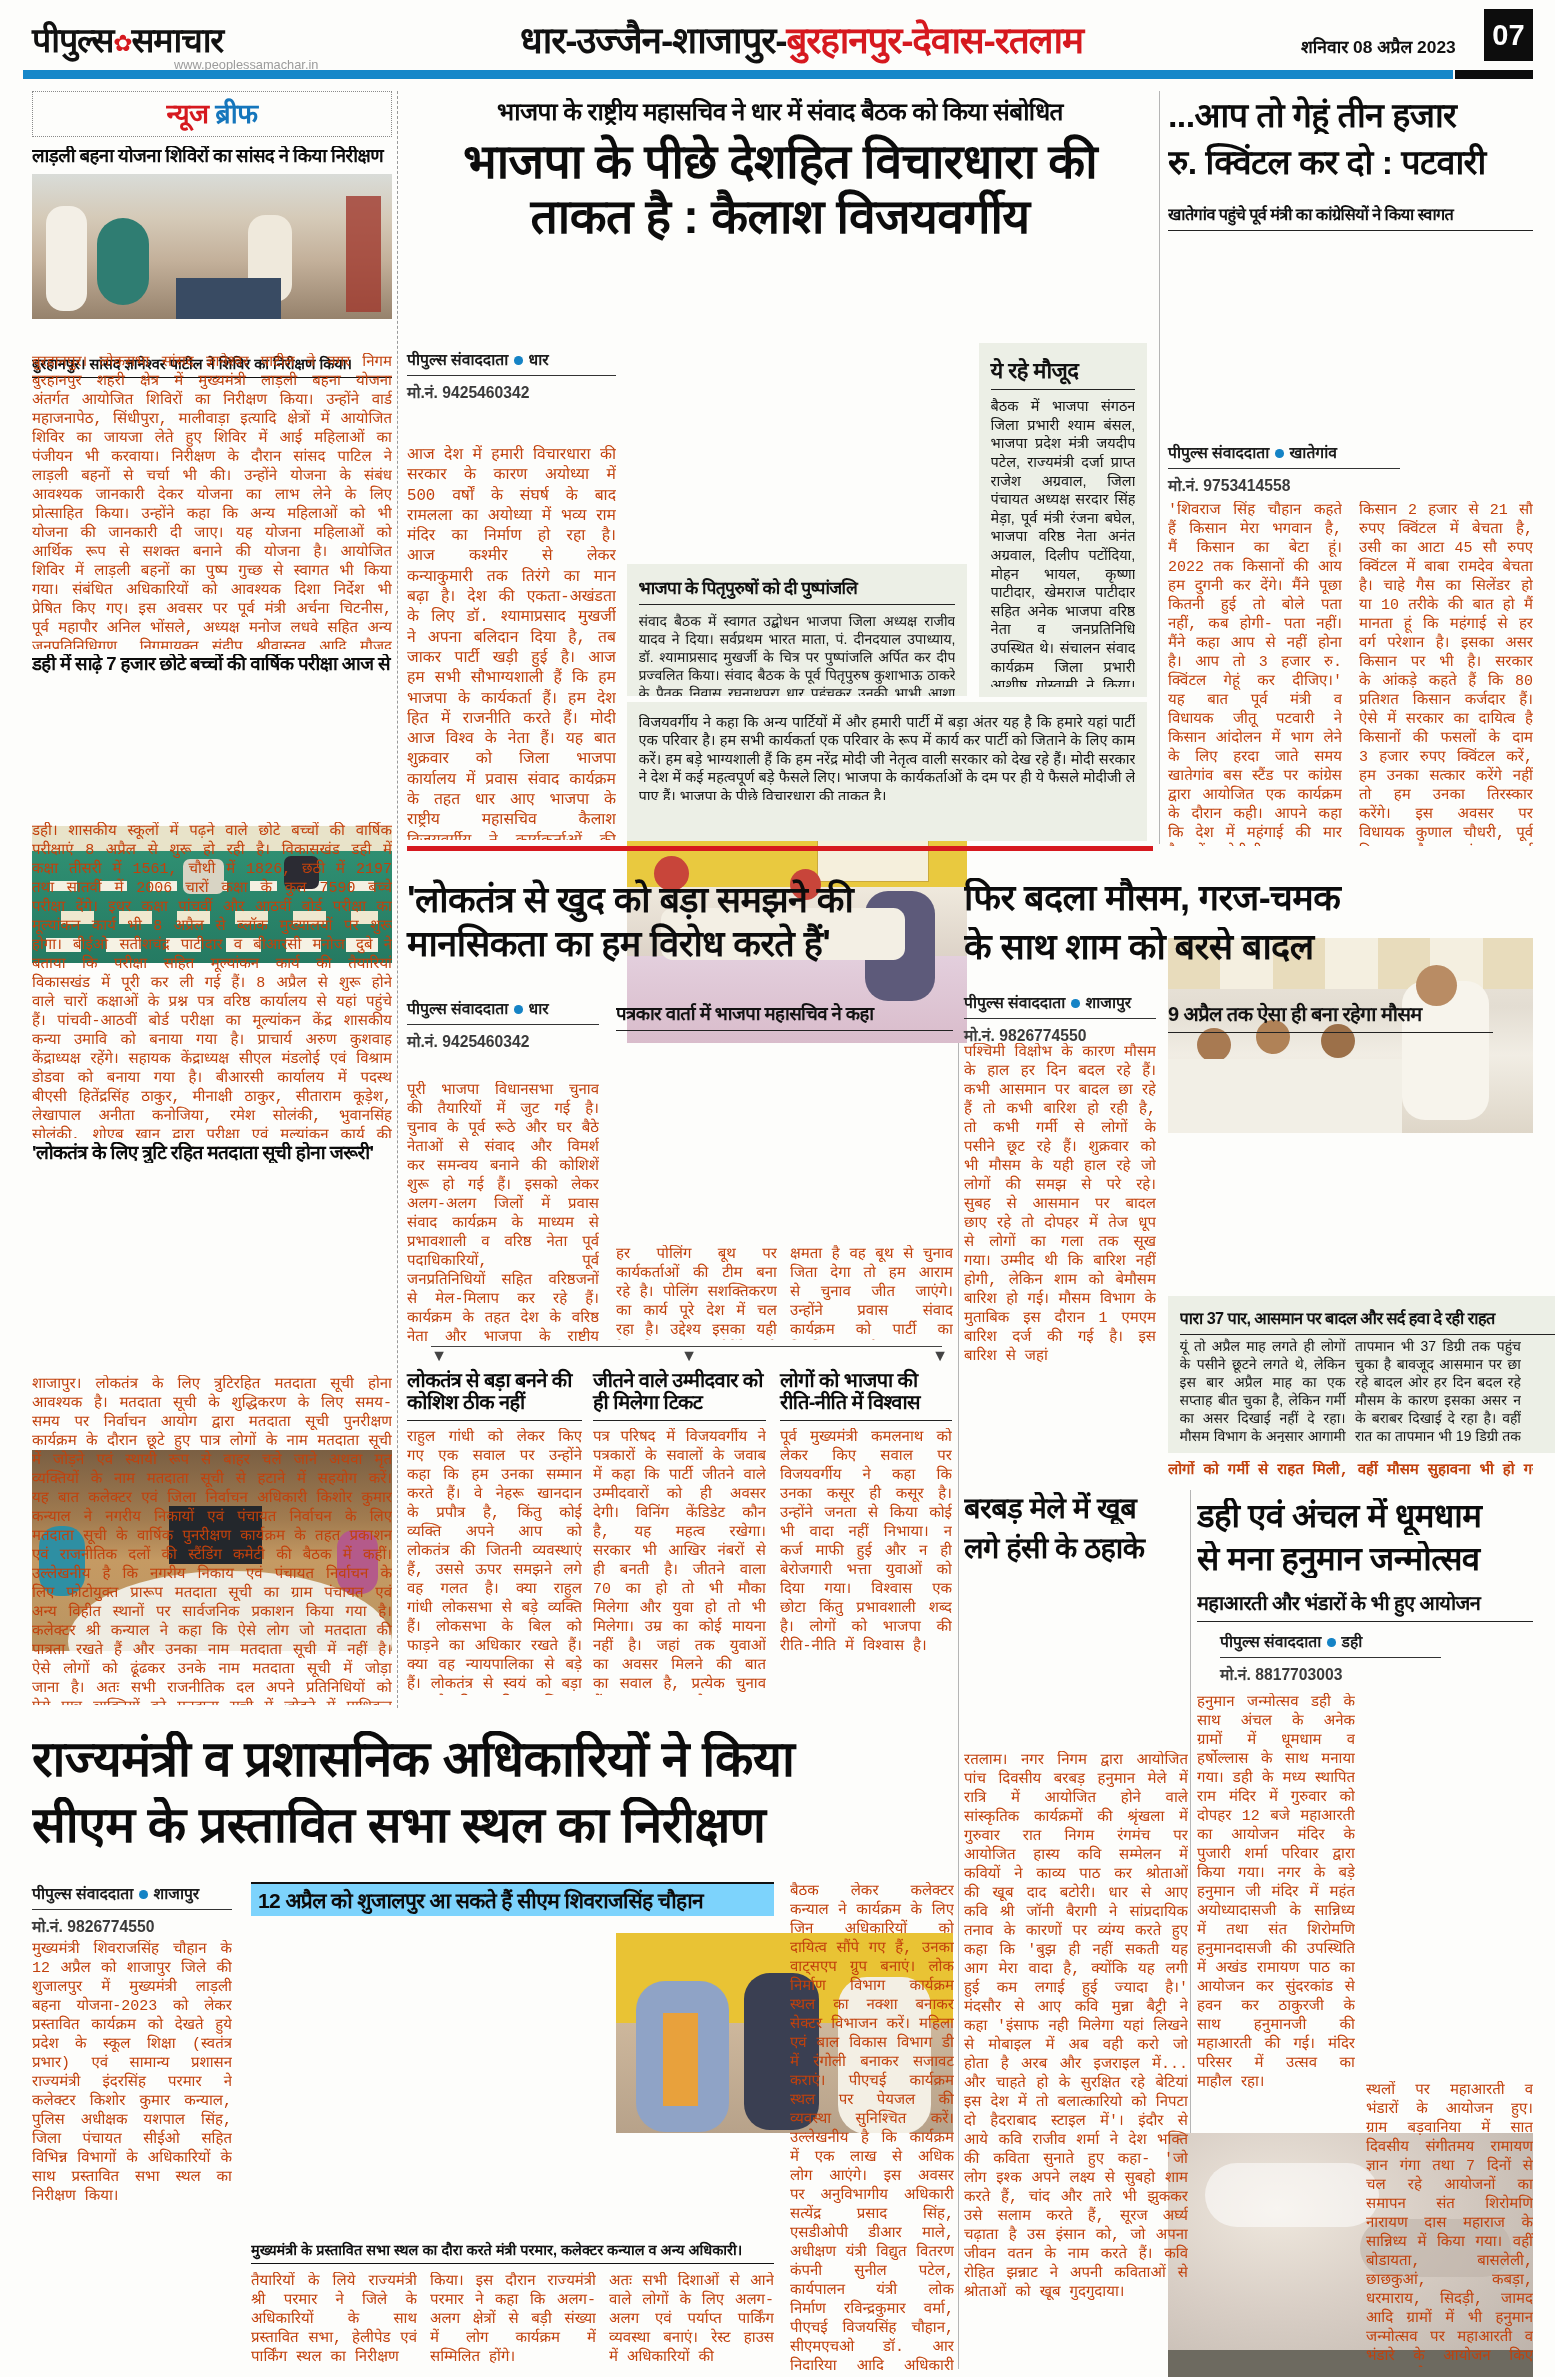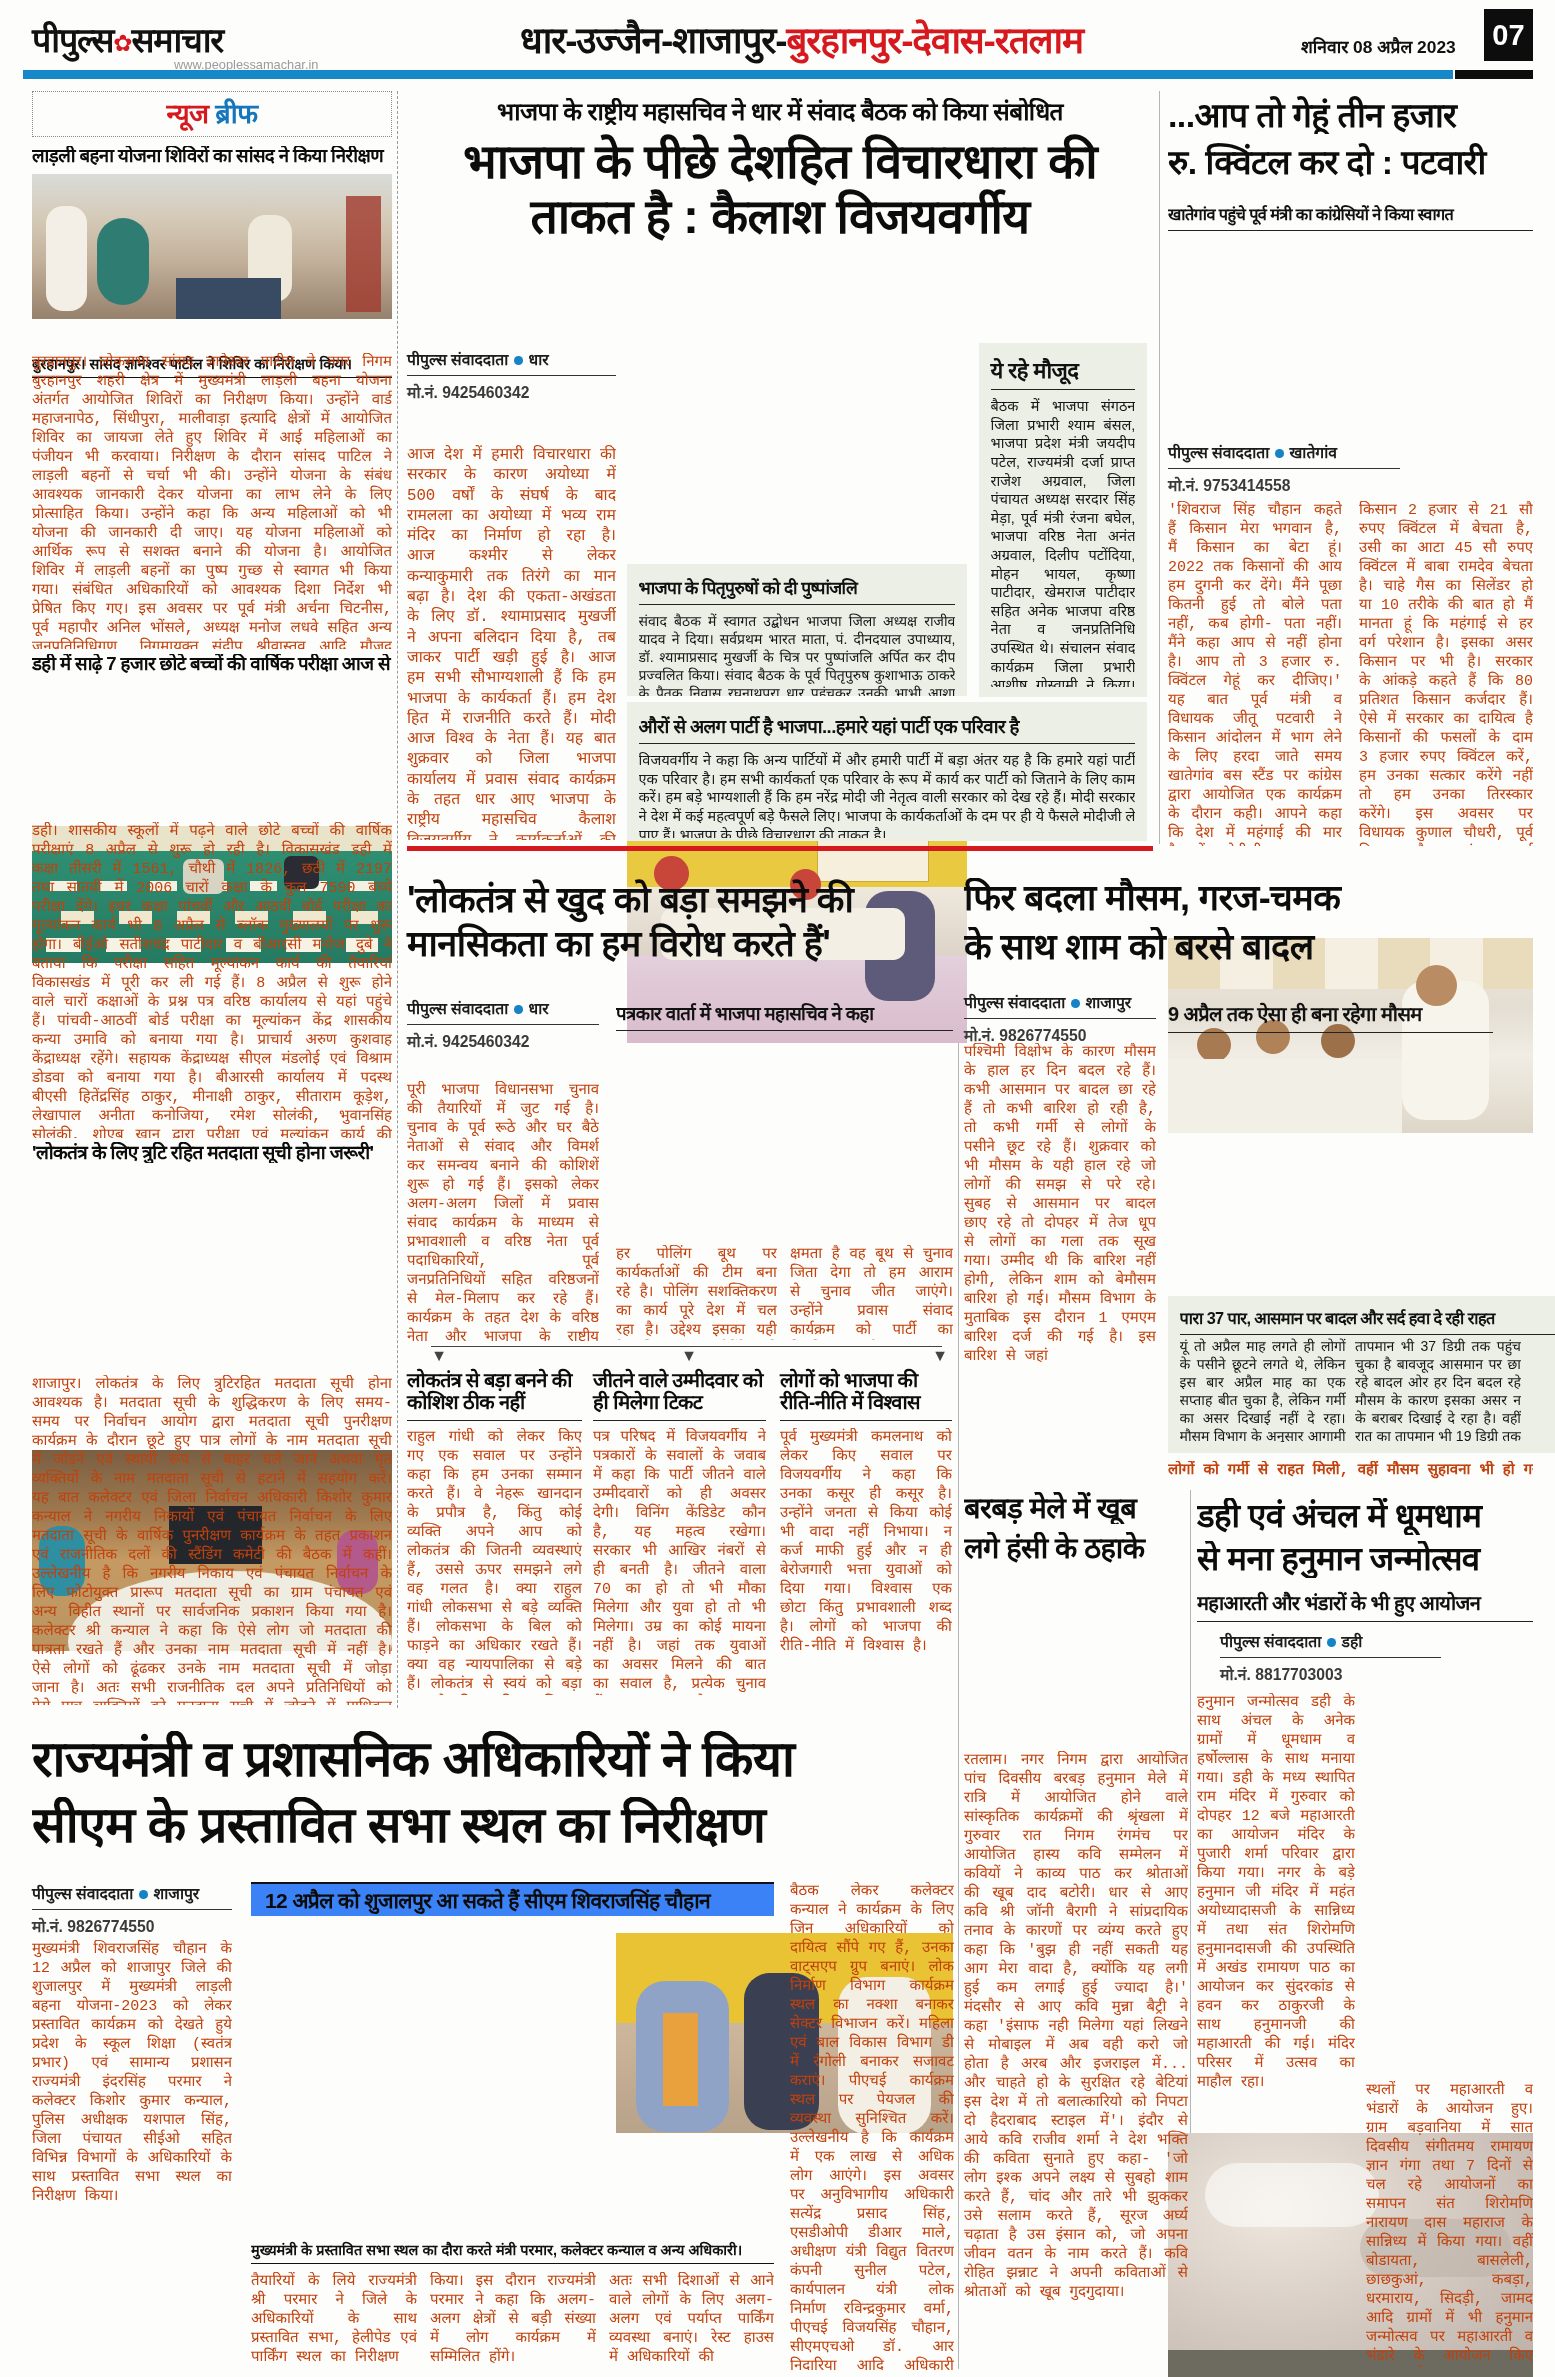--- a/index.html
+++ b/index.html
@@ -100,21 +100,20 @@
   </div>
   <div class="abs graybox" style="left:627px;top:564px;width:340px;height:132px;">
     <div class="box-title nowrap" style="font-size:17.4px;">भाजपा के पितृपुरुषों को दी पुष्पांजलि</div>
     <div class="small-body" style="height:87px;">संवाद बैठक में स्वागत उद्बोधन भाजपा जिला अध्यक्ष राजीव यादव ने दिया। सर्वप्रथम भारत माता, पं. दीनदयाल उपाध्याय, डॉ. श्यामाप्रसाद मुखर्जी के चित्र पर पुष्पांजलि अर्पित कर दीप प्रज्वलित किया। संवाद बैठक के पूर्व पितृपुरुष कुशाभाऊ ठाकरे के पैतृक निवास रघुनाथपुरा धार पहुंचकर उनकी भाभी आशा श्रीकांत ठाकरे व परिजनों से चर्चा कर कुशाभाऊ ठाकरेजी चित्र पर पुष्पांजलि अर्पित की। साथ ही पूर्व केंद्रीय मंत्री विक्रम वर्मा और पूर्व विधायक करणसिंह पंवार के निवास पहुंचकर सामान्य चर्चा की।</div>
   </div>
   <div class="abs graybox" style="left:979px;top:343px;width:168px;height:354px;">
     <div class="box-title" style="font-size:22px;">ये रहे मौजूद</div>
     <div class="small-body" style="font-size:14.5px;line-height:18.6px;height:290px;">बैठक में भाजपा संगठन जिला प्रभारी श्याम बंसल, भाजपा प्रदेश मंत्री जयदीप पटेल, राज्यमंत्री दर्जा प्राप्त राजेश अग्रवाल, जिला पंचायत अध्यक्ष सरदार सिंह मेड़ा, पूर्व मंत्री रंजना बघेल, भाजपा वरिष्ठ नेता अनंत अग्रवाल, दिलीप पटोंदिया, मोहन भायल, कृष्णा पाटीदार, खेमराज पाटीदार सहित अनेक भाजपा वरिष्ठ नेता व जनप्रतिनिधि उपस्थित थे। संचालन संवाद कार्यक्रम जिला प्रभारी आशीष गोस्वामी ने किया। आभार प्रकाश धाकड़ ने माना। जानकारी भाजपा जिला मीडिया प्रभारी संजय शर्मा ने दी।</div>
   </div>
   <div class="abs graybox" style="left:627px;top:702px;width:520px;height:139px;">
-    <div class="box-title nowrap" style="font-size:18.6px;">औरों से अलग पार्टी है भाजपा...हमारे यहां पार्टी एक परिवार है</div>
     <div class="small-body" style="font-size:14.5px;line-height:18.6px;height:87px;">विजयवर्गीय ने कहा कि अन्य पार्टियों में और हमारी पार्टी में बड़ा अंतर यह है कि हमारे यहां पार्टी एक परिवार है। हम सभी कार्यकर्ता एक परिवार के रूप में कार्य कर पार्टी को जिताने के लिए काम करें। हम बड़े भाग्यशाली हैं कि हम नरेंद्र मोदी जी नेतृत्व वाली सरकार को देख रहे हैं। मोदी सरकार ने देश में कई महत्वपूर्ण बड़े फैसले लिए। भाजपा के कार्यकर्ताओं के दम पर ही ये फैसले मोदीजी ले पाए हैं। भाजपा के पीछे विचारधारा की ताकत है।</div>
   </div>
   <div class="abs redline" style="left:407px;top:846px;width:746px;height:4.6px;"></div>
 
   <div class="abs hl nowrap" style="left:1168px;top:96px;width:365px;font-size:34px;">...आप तो गेहूं तीन हजार</div>
   <div class="abs hl nowrap" style="left:1168px;top:143px;width:365px;font-size:34px;">रु. क्विंटल कर दो : पटवारी</div>
   <div class="abs subhead" style="left:1168px;top:203px;width:365px;font-size:16.3px;">खातेगांव पहुंचे पूर्व मंत्री का कांग्रेसियों ने किया स्वागत</div>
   <div class="abs photo" style="left:1168px;top:238px;width:365px;height:195px;background:linear-gradient(180deg,#efe9df 0%,#e3ddd2 35%,#f1ede4 60%,#ded6c8 100%);">
     <div style="position:absolute;left:0;top:0;width:100%;height:26%;background:repeating-linear-gradient(90deg,#e8dcbc 0 52px,#f4efe0 52px 105px);"></div>
     <div style="position:absolute;left:64%;top:22%;width:87px;height:139px;border-radius:23px;background:#f7f4ec;"></div>
@@ -202,21 +201,21 @@
   <div class="abs body-text" style="left:1197px;top:1693px;width:158px;height:674px;">हनुमान जन्मोत्सव डही के साथ अंचल के अनेक ग्रामों में धूमधाम व हर्षोल्लास के साथ मनाया गया। डही के मध्य स्थापित राम मंदिर में गुरुवार को दोपहर 12 बजे महाआरती का आयोजन मंदिर के पुजारी शर्मा परिवार द्वारा किया गया। नगर के बड़े हनुमान जी मंदिर में महंत अयोध्यादासजी के सान्निध्य में तथा संत शिरोमणि हनुमानदासजी की उपस्थिति में अखंड रामायण पाठ का आयोजन कर सुंदरकांड से हवन कर ठाकुरजी के साथ हनुमानजी की महाआरती की गई। मंदिर परिसर में उत्सव का माहौल रहा।</div>
 
   <div class="abs body-text" style="left:1366px;top:2081px;width:167px;height:286px;">स्थलों पर महाआरती व भंडारों के आयोजन हुए। ग्राम बड़वानिया में सात दिवसीय संगीतमय रामायण ज्ञान गंगा तथा 7 दिनों से चल रहे आयोजनों का समापन संत शिरोमणि नारायण दास महाराज के सान्निध्य में किया गया। वहीं बोडायता, बासलेली, छाछकुआं, कबड़ा, धरमाराय, सिदड़ी, जामद आदि ग्रामों में भी हनुमान जन्मोत्सव पर महाआरती व भंडारे के आयोजन किए गए। इसके अलावा खटामा, रेबड़दा आदि में भी आयोजन हुए।</div>
 
   <div class="abs hl nowrap" style="left:32px;top:1797px;width:920px;font-size:50px;">सीएम के प्रस्तावित सभा स्थल का निरीक्षण</div>
   <div class="abs hl nowrap" style="left:32px;top:1731px;width:920px;font-size:50px;">राज्यमंत्री व प्रशासनिक अधिकारियों ने किया</div>
   <div class="abs byline" style="left:32px;top:1882px;width:200px;">
     <div class="top"><span>पीपुल्स संवाददाता</span><span class="dot"></span><span>शाजापुर</span></div>
     <div class="phone">मो.नं. 9826774550</div>
   </div>
-  <div class="abs hl nowrap" style="left:251px;top:1882px;width:523px;height:34px;line-height:34px;font-size:21px;background:#3b82f6;padding:0 14px;box-sizing:border-box;border-top:2.3px solid #111;">12 अप्रैल को शुजालपुर आ सकते हैं सीएम शिवराजसिंह चौहान</div>
+  <div class="abs hl nowrap" style="left:251px;top:1882px;width:523px;height:34px;line-height:34px;font-size:21px;background:#7dd3fc;padding:0 7px;box-sizing:border-box;border-top:2.3px solid #111;">12 अप्रैल को शुजालपुर आ सकते हैं सीएम शिवराजसिंह चौहान</div>
 
   <div class="abs caption" style="left:251px;top:2239px;width:523px;">मुख्यमंत्री के प्रस्तावित सभा स्थल का दौरा करते मंत्री परमार, कलेक्टर कन्याल व अन्य अधिकारी।</div>
   <div class="abs body-text" style="left:32px;top:1940px;width:200px;height:427px;">मुख्यमंत्री शिवराजसिंह चौहान के 12 अप्रैल को शाजापुर जिले की शुजालपुर में मुख्यमंत्री लाड़ली बहना योजना-2023 को लेकर प्रस्तावित कार्यक्रम को देखते हुये प्रदेश के स्कूल शिक्षा (स्वतंत्र प्रभार) एवं सामान्य प्रशासन राज्यमंत्री इंदरसिंह परमार ने कलेक्टर किशोर कुमार कन्याल, पुलिस अधीक्षक यशपाल सिंह, जिला पंचायत सीईओ सहित विभिन्न विभागों के अधिकारियों के साथ प्रस्तावित सभा स्थल का निरीक्षण किया।</div>
   <div class="abs body-text" style="left:430px;top:2272px;width:166px;height:98px;">किया। इस दौरान राज्यमंत्री परमार ने कहा कि अलग-अलग क्षेत्रों से बड़ी संख्या में लोग कार्यक्रम में सम्मिलित होंगे।</div>
   <div class="abs body-text" style="left:251px;top:2272px;width:166px;height:98px;">तैयारियों के लिये राज्यमंत्री श्री परमार ने जिले के अधिकारियों के साथ प्रस्तावित सभा, हेलीपेड एवं पार्किंग स्थल का निरीक्षण</div>
   <div class="abs body-text" style="left:609px;top:2272px;width:165px;height:98px;">अतः सभी दिशाओं से आने वाले लोगों के लिए अलग-अलग एवं पर्याप्त पार्किंग व्यवस्था बनाएं। रेस्ट हाउस में अधिकारियों की</div>
   <div class="abs body-text" style="left:790px;top:1882px;width:164px;height:488px;">बैठक लेकर कलेक्टर कन्याल ने कार्यक्रम के लिए जिन अधिकारियों को दायित्व सौंपे गए हैं, उनका वाट्सएप ग्रुप बनाएं। लोक निर्माण विभाग कार्यक्रम स्थल का नक्शा बनाकर सेक्टर विभाजन करें। महिला एवं बाल विकास विभाग डी में रंगोली बनाकर सजावट कराएं। पीएचई कार्यक्रम स्थल पर पेयजल की व्यवस्था सुनिश्चित करें। उल्लेखनीय है कि कार्यक्रम में एक लाख से अधिक लोग आएंगे। इस अवसर पर अनुविभागीय अधिकारी सत्येंद्र प्रसाद सिंह, एसडीओपी डीआर माले, अधीक्षण यंत्री विद्युत वितरण कंपनी सुनील पटेल, कार्यपालन यंत्री लोक निर्माण रविन्द्रकुमार वर्मा, पीएचई विजयसिंह चौहान, सीएमएचओ डॉ. आर निदारिया आदि अधिकारी उपस्थित थे।</div>
 
 </div>
 

